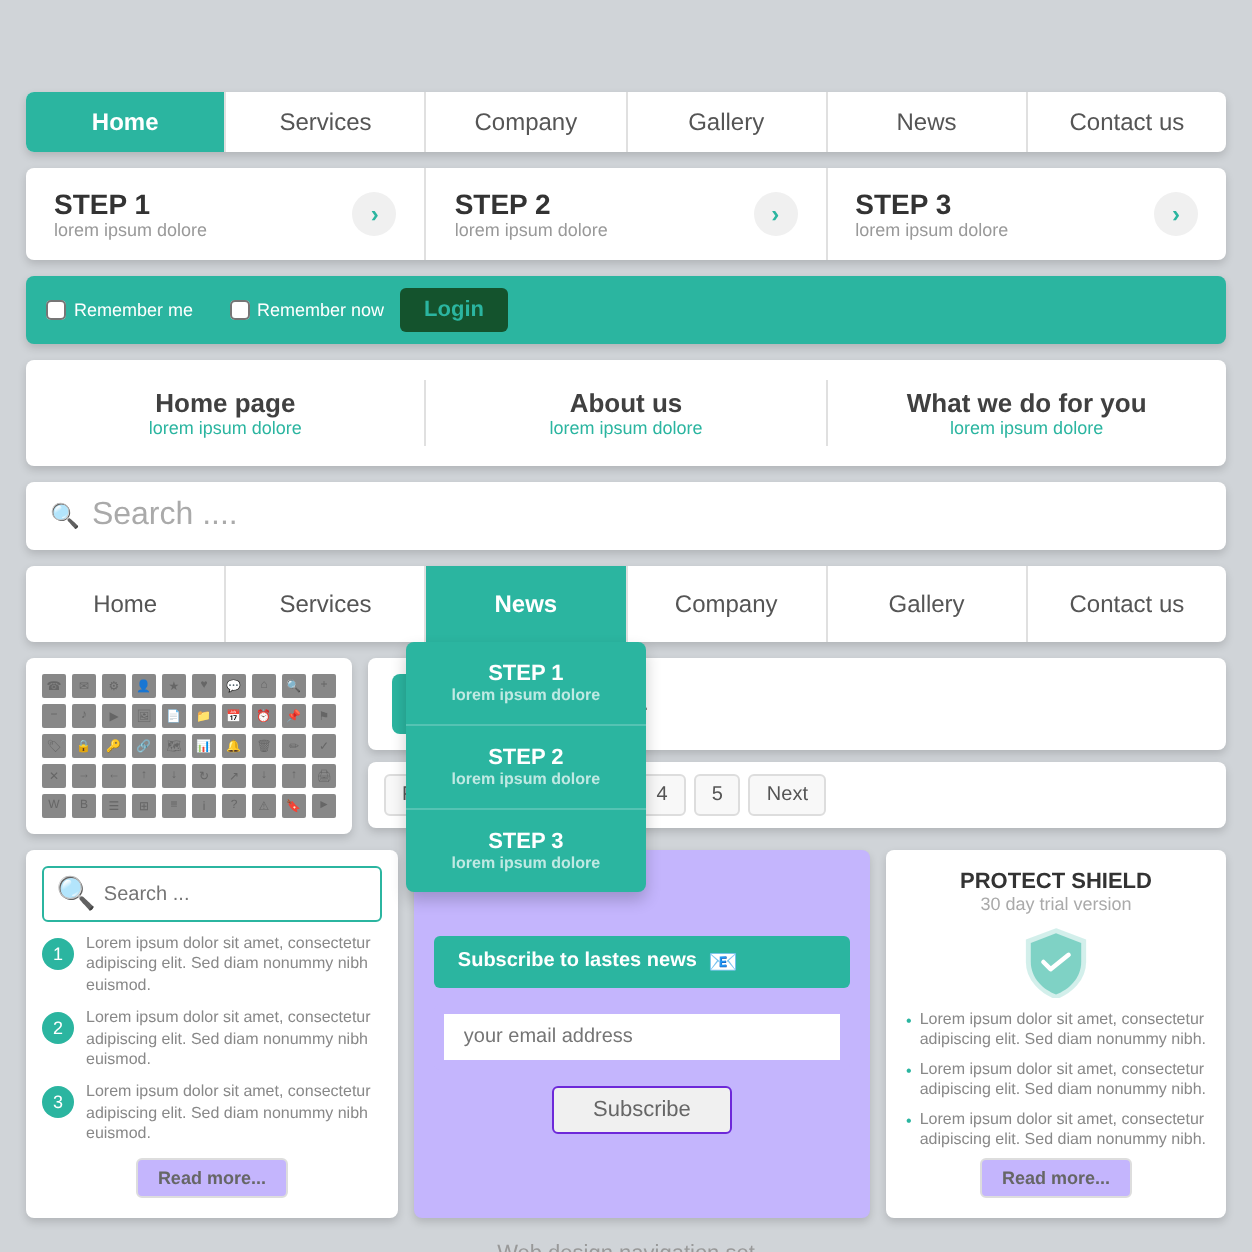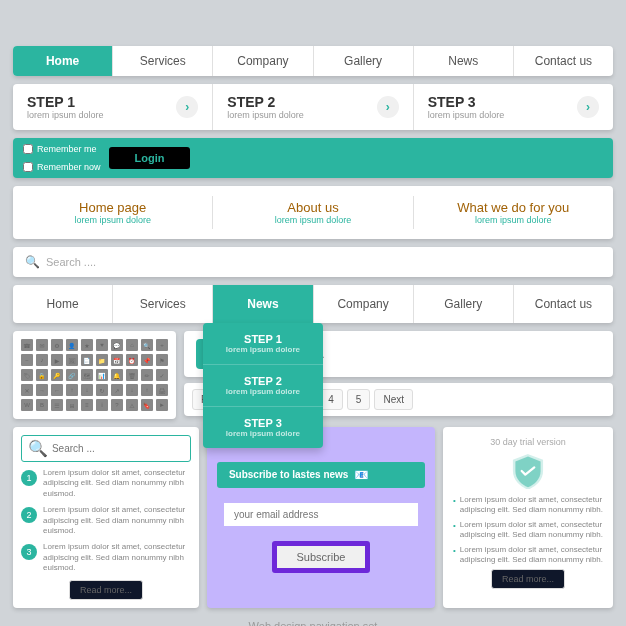--- a/index.html
+++ b/index.html
@@ -90,47 +90,47 @@
       display: flex;
       align-items: center;
       background: #2bb5a0;
       border-radius: 4px;
       padding: 6px 10px;
       gap: 8px;
       box-shadow: 0 2px 4px rgba(0,0,0,0.15);
     }
     .login-checkboxes {
       display: flex;
-      flex-direction: column;
-      gap: 8px;
+      flex-direction: row;
+      gap: 18px;
     }
     .login-check-item {
       display: flex;
       align-items: center;
       gap: 4px;
       font-size: 9px;
       color: #fff;
     }
     .login-check-item input { width: 10px; height: 10px; }
     .login-email, .login-pass {
       flex: 1;
       height: 26px;
       border: none;
       border-radius: 3px;
       padding: 0 8px;
       font-size: 10px;
       color: #999;
       background: #fff;
     }
     .login-btn {
-      background: #000000;
+      background: #14532d;
       color: #2bb5a0;
       border: none;
       border-radius: 3px;
-      padding: 5px 26px;
+      padding: 5px 12px;
       font-size: 11px;
       font-weight: bold;
       cursor: pointer;
     }
 
     
     .info-bar {
       display: flex;
       background: #fff;
       border-radius: 4px;
@@ -139,22 +139,22 @@
     }
     .info-item {
       flex: 1;
       text-align: center;
       border-right: 1px solid #e0e0e0;
       padding: 4px 10px;
     }
     .info-item:last-child { border-right: none; }
     .info-title {
       font-size: 13px;
-      color: #a16207;
-      font-weight: 400;
+      color: #404040;
+      font-weight: 700;
     }
     .info-sub {
       font-size: 9px;
       color: #2bb5a0;
     }
 
     
     .search-bar {
       background: #fff;
       border-radius: 4px;
@@ -162,21 +162,21 @@
       padding: 8px 12px;
       display: flex;
       align-items: center;
       gap: 6px;
     }
     .search-icon-sm {
       color: #999;
       font-size: 12px;
     }
     .search-dots {
-      font-size: 11px;
+      font-size: 16px;
       color: #aaa;
     }
 
     
     .nav2-wrapper {
       position: relative;
     }
     .nav2 {
       display: flex;
       background: #fff;
@@ -371,28 +371,29 @@
       margin-top: 2px;
     }
     .list-text {
       font-size: 8px;
       color: #888;
       line-height: 1.3;
     }
     .read-more-btn {
       display: block;
       margin: 4px auto 0;
-      background: #0f172a;
+      background: #c4b5fd;
       border: 1px solid #ddd;
       border-radius: 3px;
       padding: 4px 10px;
       font-size: 9px;
       color: #666;
       cursor: pointer;
       text-align: center;
+      font-weight: bold;
     }
 
     
     .subscribe-widget {
       flex: 1;
       background: #c4b5fd;
       border-radius: 4px;
       box-shadow: 0 2px 4px rgba(0,0,0,0.15);
       padding: 10px;
       display: flex;
@@ -414,30 +415,30 @@
       font-size: 10px;
       color: #fff;
       font-weight: bold;
     }
     .subscribe-icon {
       color: #fff;
       font-size: 12px;
     }
     .subscribe-email {
       width: 100%;
-      border: 7px solid #c4b5fd;
+      border: 5px solid #c4b5fd;
       border-radius: 3px;
       padding: 6px 10px;
       font-size: 10px;
       color: #aaa;
       outline: none;
     }
     .subscribe-btn {
       background: #f0f0f0;
-      border: 5px solid #6d28d9;
+      border: 1px solid #6d28d9;
       border-radius: 3px;
       padding: 5px 20px;
       font-size: 11px;
       color: #666;
       cursor: pointer;
     }
 
     
     .shield-widget {
       flex: 0 0 170px;
@@ -698,20 +699,21 @@
       <div class="subscribe-header">
         <span class="subscribe-title">Subscribe to lastes news</span>
         <span class="subscribe-icon">📧</span>
       </div>
       <input type="email" class="subscribe-email" placeholder="your email address" style="">
       <button class="subscribe-btn">Subscribe</button>
     </div>
 
     <div class="shield-widget">
       <div class="shield-header">
+        <div class="shield-title">PROTECT SHIELD</div>
         <div class="shield-sub">30 day trial version</div>
       </div>
       <div class="shield-icon-wrap">
         <svg class="shield-svg" viewBox="0 0 40 40">
           <path d="M20 2 L36 8 L36 20 C36 30 28 37 20 40 C12 37 4 30 4 20 L4 8 Z" fill="#2bb5a0" opacity="0.2" stroke="#2bb5a0" stroke-width="1.5"></path>
           <path d="M20 4 L34 9.5 L34 20 C34 29 27 35.5 20 38 C13 35.5 6 29 6 20 L6 9.5 Z" fill="#2bb5a0" opacity="0.5"></path>
           <path d="M13 20 L17 24 L27 16" stroke="#fff" stroke-width="2.5" fill="none" stroke-linecap="round" stroke-linejoin="round"></path>
         </svg>
       </div>
       <ul class="shield-list">

